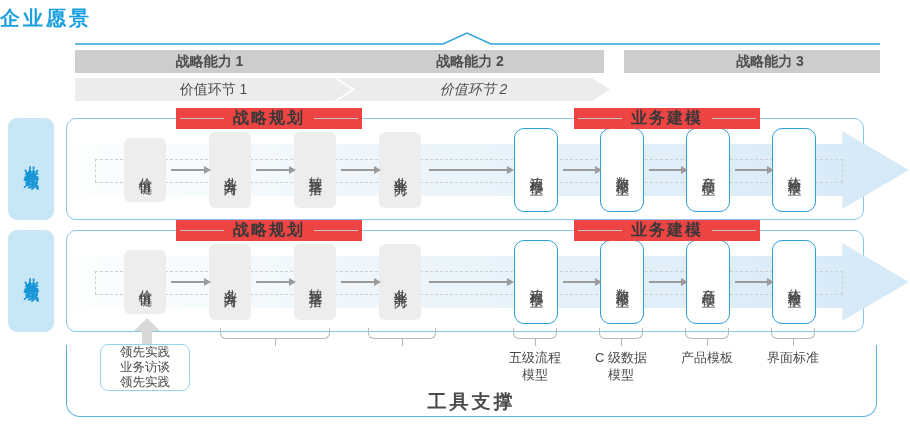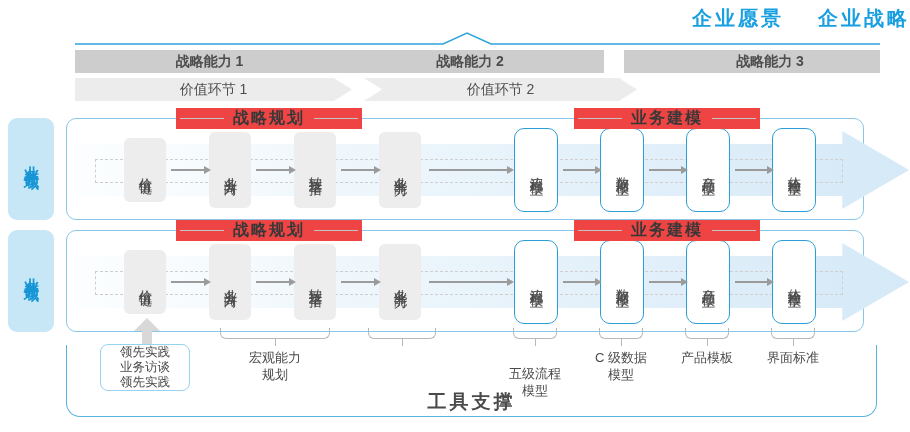--- a/index.html
+++ b/index.html
@@ -1,20 +1,20 @@
 <!DOCTYPE html>
 <html><head>
 <meta charset="utf-8">
 <style>
   * { margin:0; padding:0; box-sizing:border-box; }
   body { background:#fff; font-family:"Liberation Sans","DejaVu Sans",sans-serif; }
   .page { position:relative; width:910px; height:432px; background:#fff; overflow:hidden; }
 
   
-  .title-row { position:absolute; top:5px; left:0; width:910px; display:flex; justify-content:flex-end; gap:34px; }
+  .title-row { position:absolute; top:5px; left:0; width:910px; display:flex; justify-content:flex-start; gap:34px; }
   .title-row span { font-size:20px; font-weight:bold; color:#189FE0; letter-spacing:3px; }
   .peak-line { position:absolute; top:0; left:0; }
 
   
   .cap-seg { position:absolute; top:50px; height:23px; background:#CDCDCD;
              display:flex; align-items:center; justify-content:center;
              font-size:14px; font-weight:600; color:#4D4D4D; }
   
   .val-seg { position:absolute; top:78px; height:23px; background:#ECECEC;
              display:flex; align-items:center; justify-content:center;
@@ -71,40 +71,39 @@
   .anno { position:absolute; top:350px; transform:translateX(-50%); text-align:center; z-index:6;
           font-size:13px; line-height:1.3; color:#4A4A4A; white-space:nowrap; }
 </style>
 </head>
 <body>
 
 <div class="page">
 
   <div class="title-row">
     <span>企业愿景</span>
-    <span>企业战略</span>
   </div>
   <svg class="peak-line" width="910" height="50">
     <path d="M75,44 L443,44 L467,33 L491,44 L880,44" fill="none" stroke="#2FA3DB" stroke-width="1.5"></path>
   </svg>
 
   <div class="cap-seg" style="left:75px;width:269px;">
       <span>战略能力 1</span>
     </div>
   <div class="cap-seg" style="left:336px;width:268px;">
       <span>战略能力 2</span>
     </div>
   <div class="cap-seg" style="left:624px;width:256px;padding-left:36px;">
       <span>战略能力 3</span>
     </div>
 
   <div class="val-seg chev-first" style="left:75px;width:277px;">
       <span>价值环节 1</span>
     </div>
-  <div class="val-seg chev-mid" style="left:364px;width:273px;">
+  <div class="val-seg chev-mid" style="left:337px;width:273px;font-style:italic;">
       <span>价值环节 2</span>
     </div>
 
   <div class="domain" style="top:118px;">
       <span>业务领域 1</span>
     </div>
   <div class="domain" style="top:230px;">
       <span>业务领域 2</span>
     </div>
 
@@ -207,27 +206,23 @@
       <div class="head"></div>
       <div class="stem"></div>
     </div>
   <div class="practice-box">
     <div>领先实践</div>
     <div>业务访谈</div>
     <div>领先实践</div>
   </div>
 
   <div class="bracket" style="left:220px;width:110px;"></div>
-  <div class="anno" style="left:275px;">
-    <div>宏观能力</div>
-    <div>规划</div>
-  </div>
   <div class="bracket" style="left:368px;width:68px;"></div>
   <div class="bracket" style="left:513px;width:44px;"></div>
-  <div class="anno" style="left:535px;margin-top:16px;">
+  <div class="anno" style="left:535px;">
     <div>五级流程</div>
     <div>模型</div>
   </div>
   <div class="bracket" style="left:599px;width:44px;"></div>
   <div class="anno" style="left:621px;">
     <div>C 级数据</div>
     <div>模型</div>
   </div>
   <div class="bracket" style="left:685px;width:44px;"></div>
   <div class="anno" style="left:707px;">

